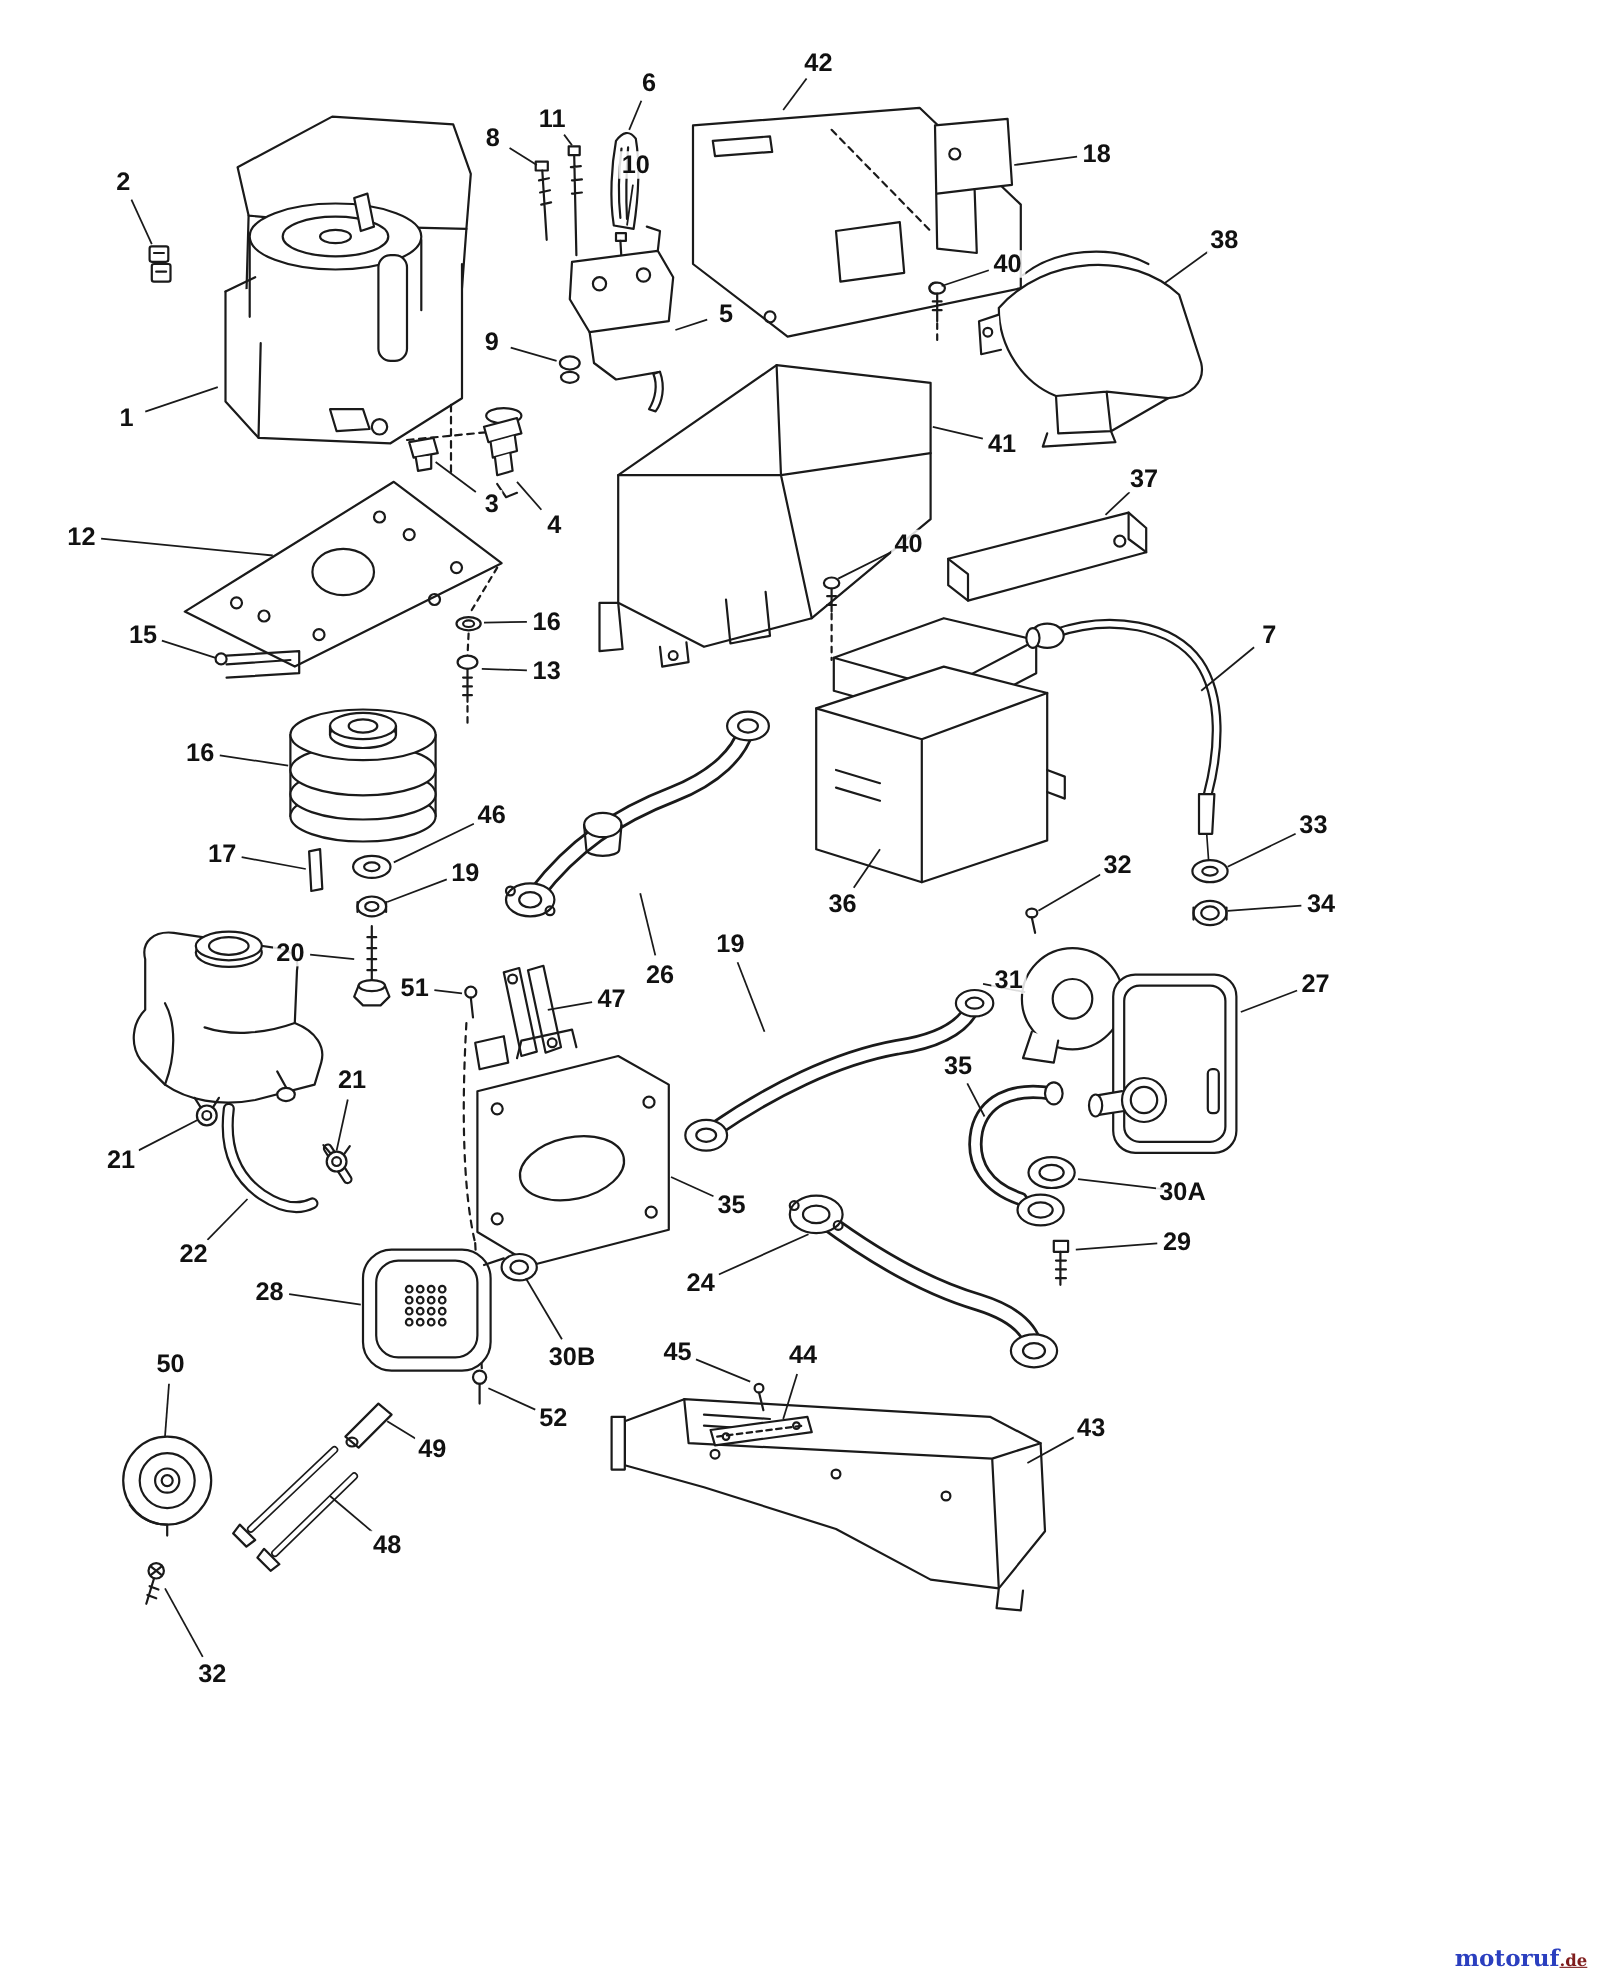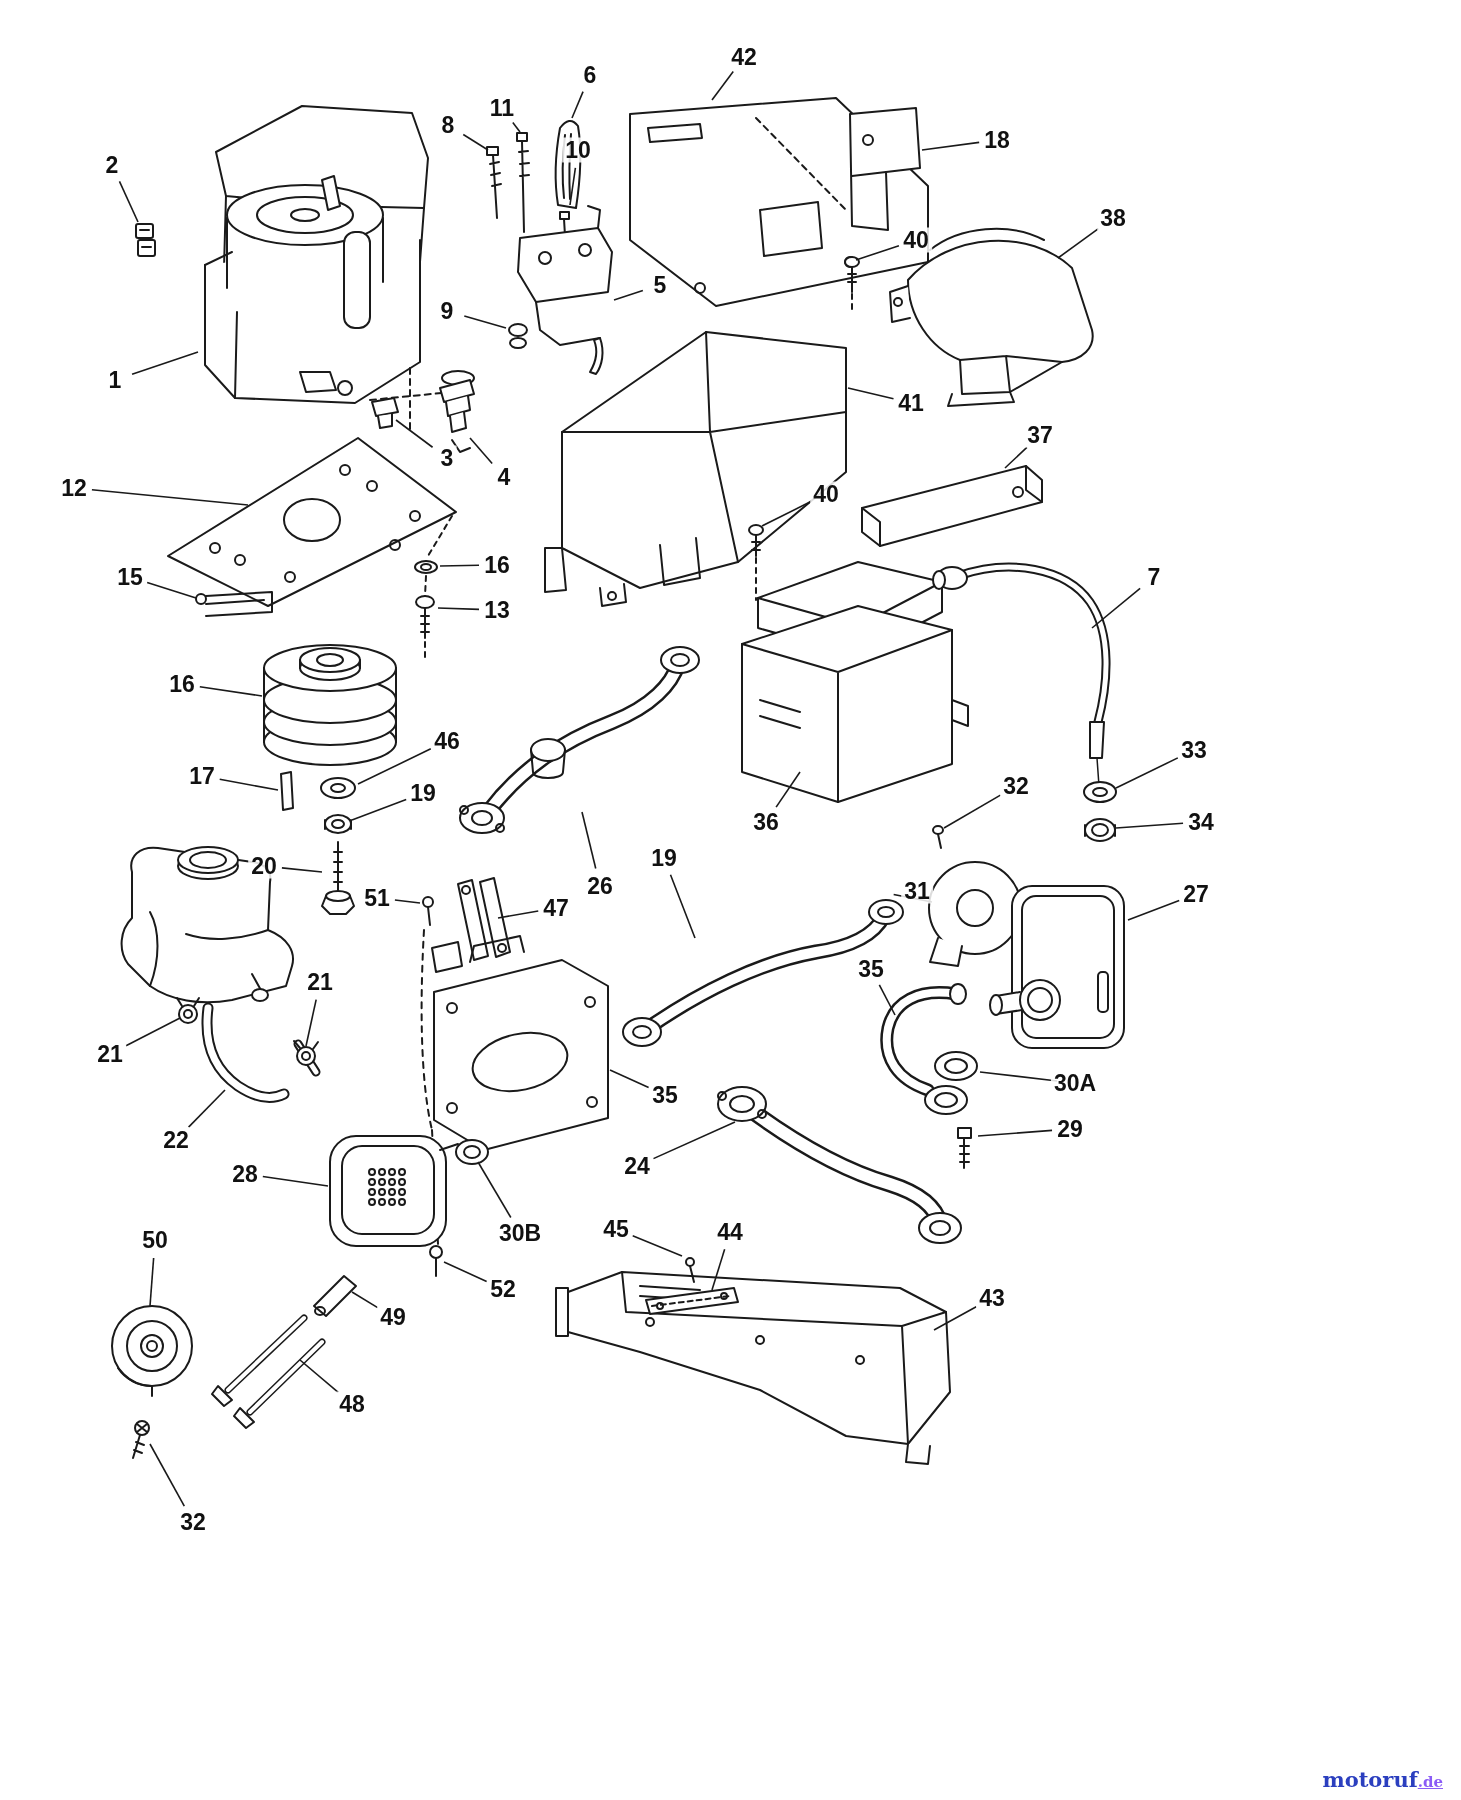--- a/index.html
+++ b/index.html
@@ -532,16 +532,16 @@
       <span class="callout" style="left: 447px; top: 741px;">46</span>
       <span class="callout" style="left: 556px; top: 908px;">47</span>
       <span class="callout" style="left: 352px; top: 1404px;">48</span>
       <span class="callout" style="left: 393px; top: 1317px;">49</span>
       <span class="callout" style="left: 155px; top: 1240px;">50</span>
       <span class="callout" style="left: 377px; top: 898px;">51</span>
       <span class="callout" style="left: 503px; top: 1289px;">52</span>
     </div>
 
 <div id="watermark">
-  <span class="brand" style="color: rgb(43, 63, 191);">motoruf</span><span class="suffix" style="color: #8b5cf6; text-decoration: underline;">.de</span>
+  <span class="brand" style="color: rgb(43, 63, 191);">motoruf</span><span class="suffix" style="color: #7f1d1d; text-decoration: underline;">.de</span>
 </div>
 
 </div>
 
 </body></html>

